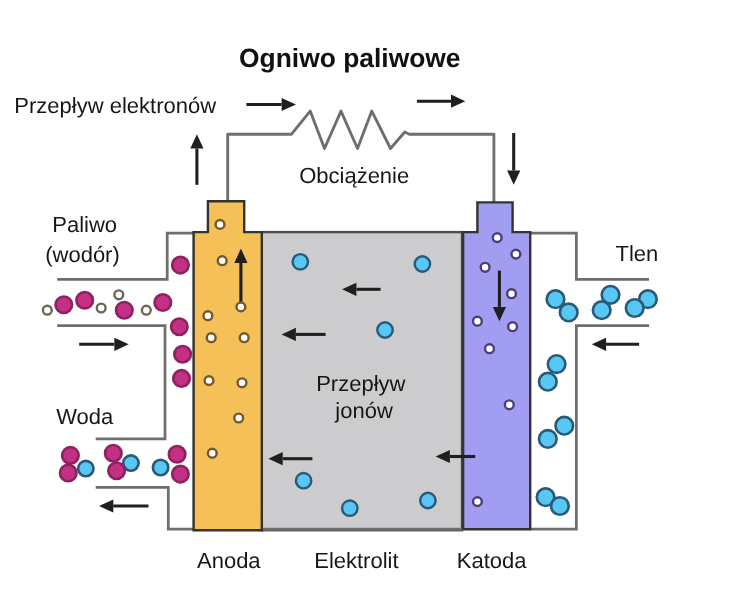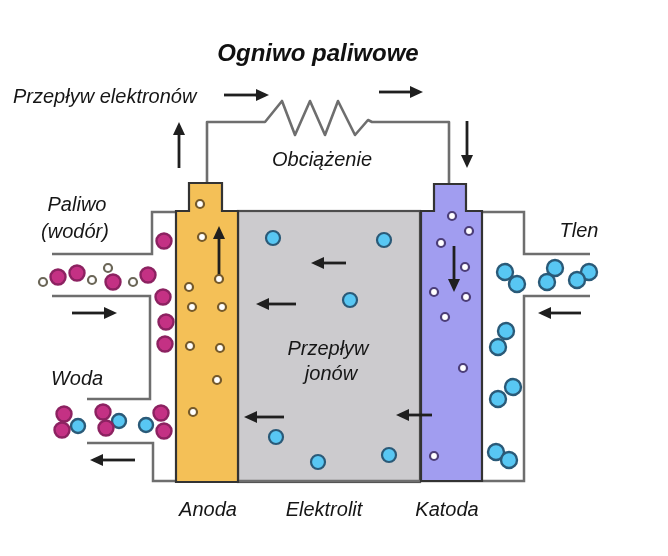--- a/index.html
+++ b/index.html
@@ -1,17 +1,17 @@
 <!DOCTYPE html>
 <html><head>
 <meta charset="utf-8">
 <style>
   html,body{margin:0;padding:0;background:#ffffff;}
   body{width:668px;height:556px;overflow:hidden;}
-  .stage{position:relative;width:576px;height:556px;font-style:italic;}
+  .stage{position:relative;width:576px;height:556px;}
   svg{display:block;}
   .lbl{font-family:"Liberation Sans","DejaVu Sans",sans-serif;font-size:20px;fill:#161616;}
   .title{font-family:"Liberation Sans","DejaVu Sans",sans-serif;font-size:24px;font-weight:bold;fill:#111111;}
 </style>
 </head>
 <body>
 
 <div class="stage">
   <svg width="668" height="556" viewBox="0 0 668 556">
 

